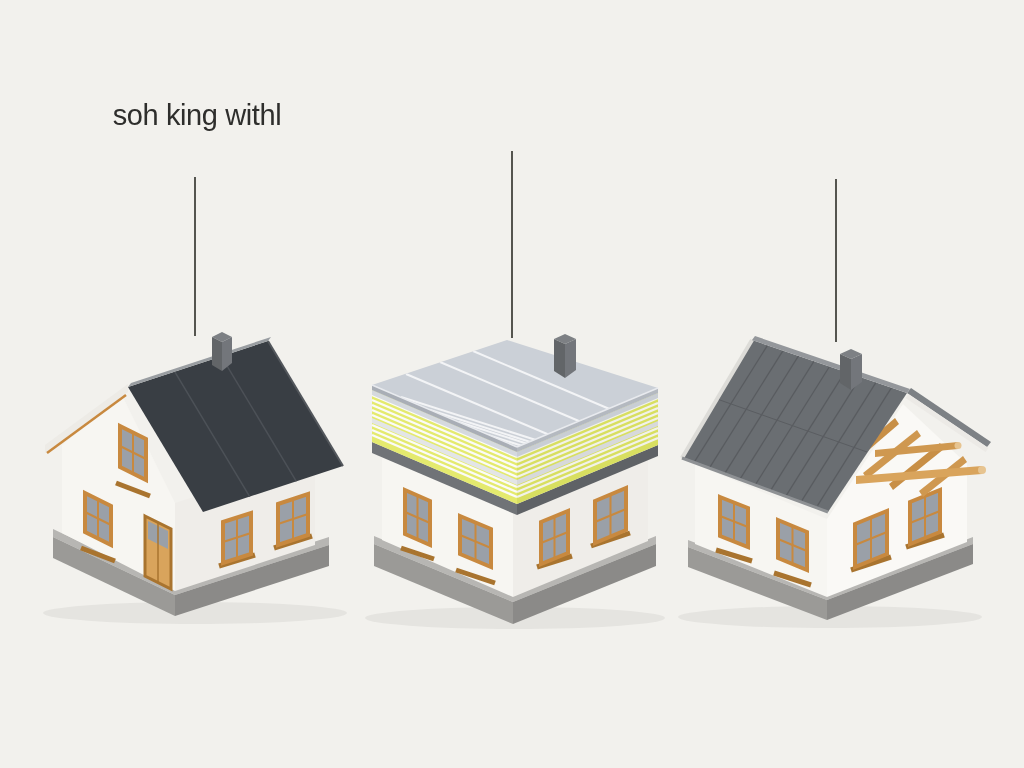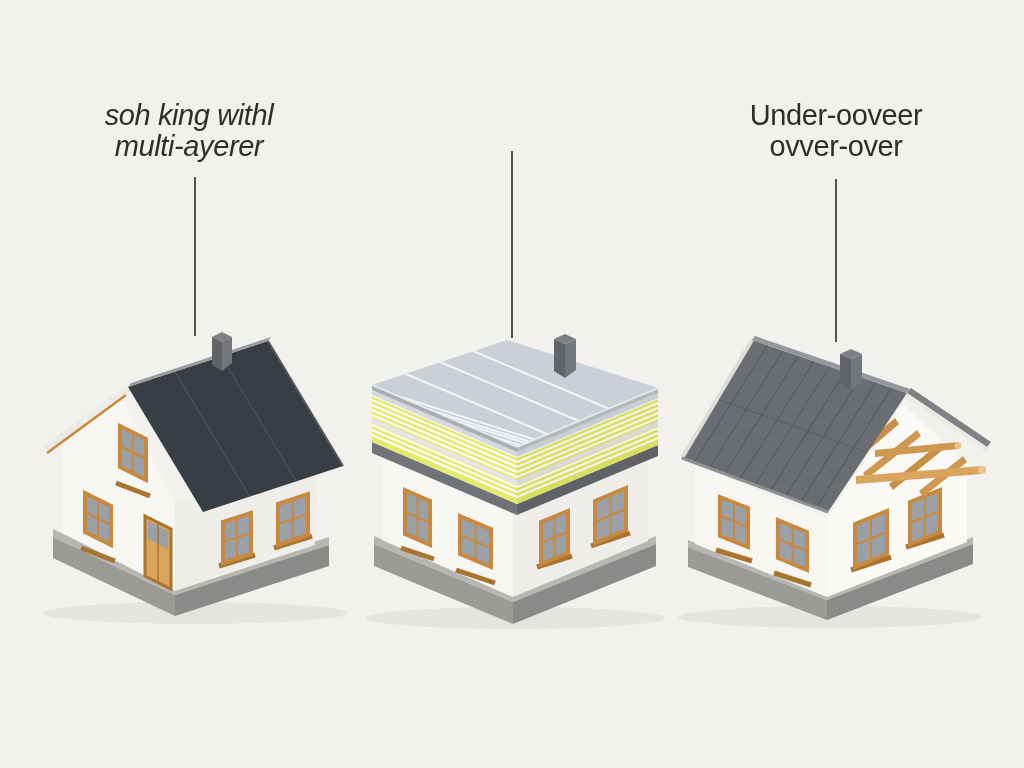--- a/index.html
+++ b/index.html
@@ -10,44 +10,39 @@
     --deck-silver:#cbd0d7; --grid-line:#f3f4f6; --cornice:#707377;
     --base-light:#b7b6b3; --base-gray:#9b9a97; --base-dark:#8b8a88;
     --chimney-top:#7d8084; --chimney-left:#626568; --chimney-right:#73767b;
     --stripe-line:#fbfbf8;
   }
   html,body{margin:0;padding:0;}
   .canvas{position:relative;width:1024px;height:768px;background:var(--background);
     overflow:hidden;font-family:"Liberation Sans","DejaVu Sans",sans-serif;}
   .label{position:absolute;width:340px;text-align:center;color:var(--label-text);
     font-size:29px;line-height:31px;font-weight:500;letter-spacing:-0.4px;}
-  .label-1{left:19px;top:100px;font-style:italic;}
+  .label-1{left:27px;top:100px;}
   .label-2{left:375px;top:102px;}
   .label-3{left:666px;top:100px;}
   .leader{position:absolute;width:2px;background:var(--leader-line);}
   .leader-1{left:194px;top:177px;height:159px;}
   .leader-2{left:511px;top:151px;height:187px;}
   .leader-3{left:835px;top:179px;height:163px;}
   .house{position:absolute;}
   .house-1{left:35px;top:325px;width:320px;height:300px;}
   .house-2{left:360px;top:326px;width:310px;height:305px;}
   .house-3{left:670px;top:330px;width:330px;height:310px;}
 </style>
 </head>
 <body>
 
 <div class="canvas">
 
   <div class="label label-1">
     <div>soh king withl</div>
-    <div>multi-ayerer</div>
-  </div>
-  <div class="label label-3">
-    <div>Under-ooveer</div>
-    <div>ovver-over</div>
   </div>
 
   <div class="leader leader-1"></div>
   <div class="leader leader-2"></div>
   <div class="leader leader-3"></div>
 
   <svg class="house house-1" viewBox="0 0 320 300">
     <ellipse cx="160" cy="288" rx="152" ry="11" fill="#000" opacity="0.05"></ellipse>
     <g>
       <polygon points="18,204 140,262 140,270 18,212" fill="var(--base-light)"></polygon>

